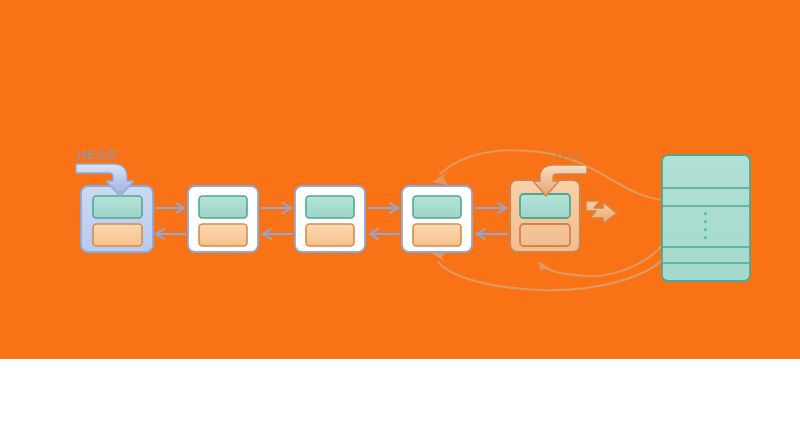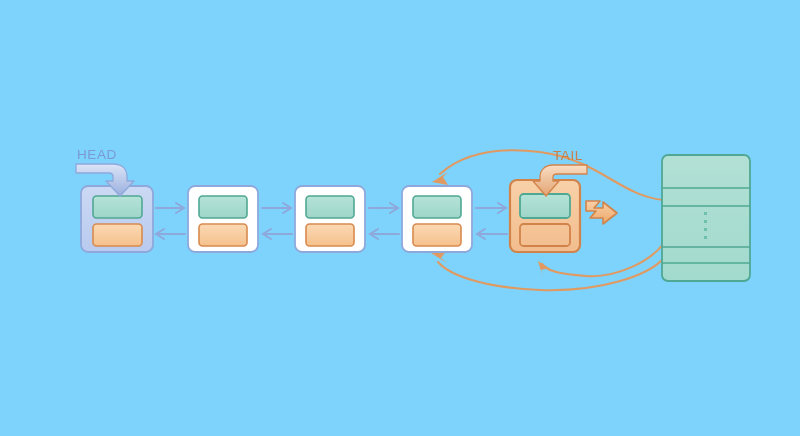--- a/index.html
+++ b/index.html
@@ -6,22 +6,22 @@
     margin: 0;
     padding: 0;
     background: #ffffff;
   }
   body {
     font-family: "Liberation Sans", sans-serif;
   }
   #canvas {
     position: relative;
     width: 800px;
-    height: 436px;
-    background: #7dd3fc;
+    height: 359px;
+    background: #f97316;
     overflow: hidden;
   }
   #diagram-svg {
     position: absolute;
     left: 0;
     top: 0;
     width: 800px;
     height: 436px;
   }
   .label-text {

